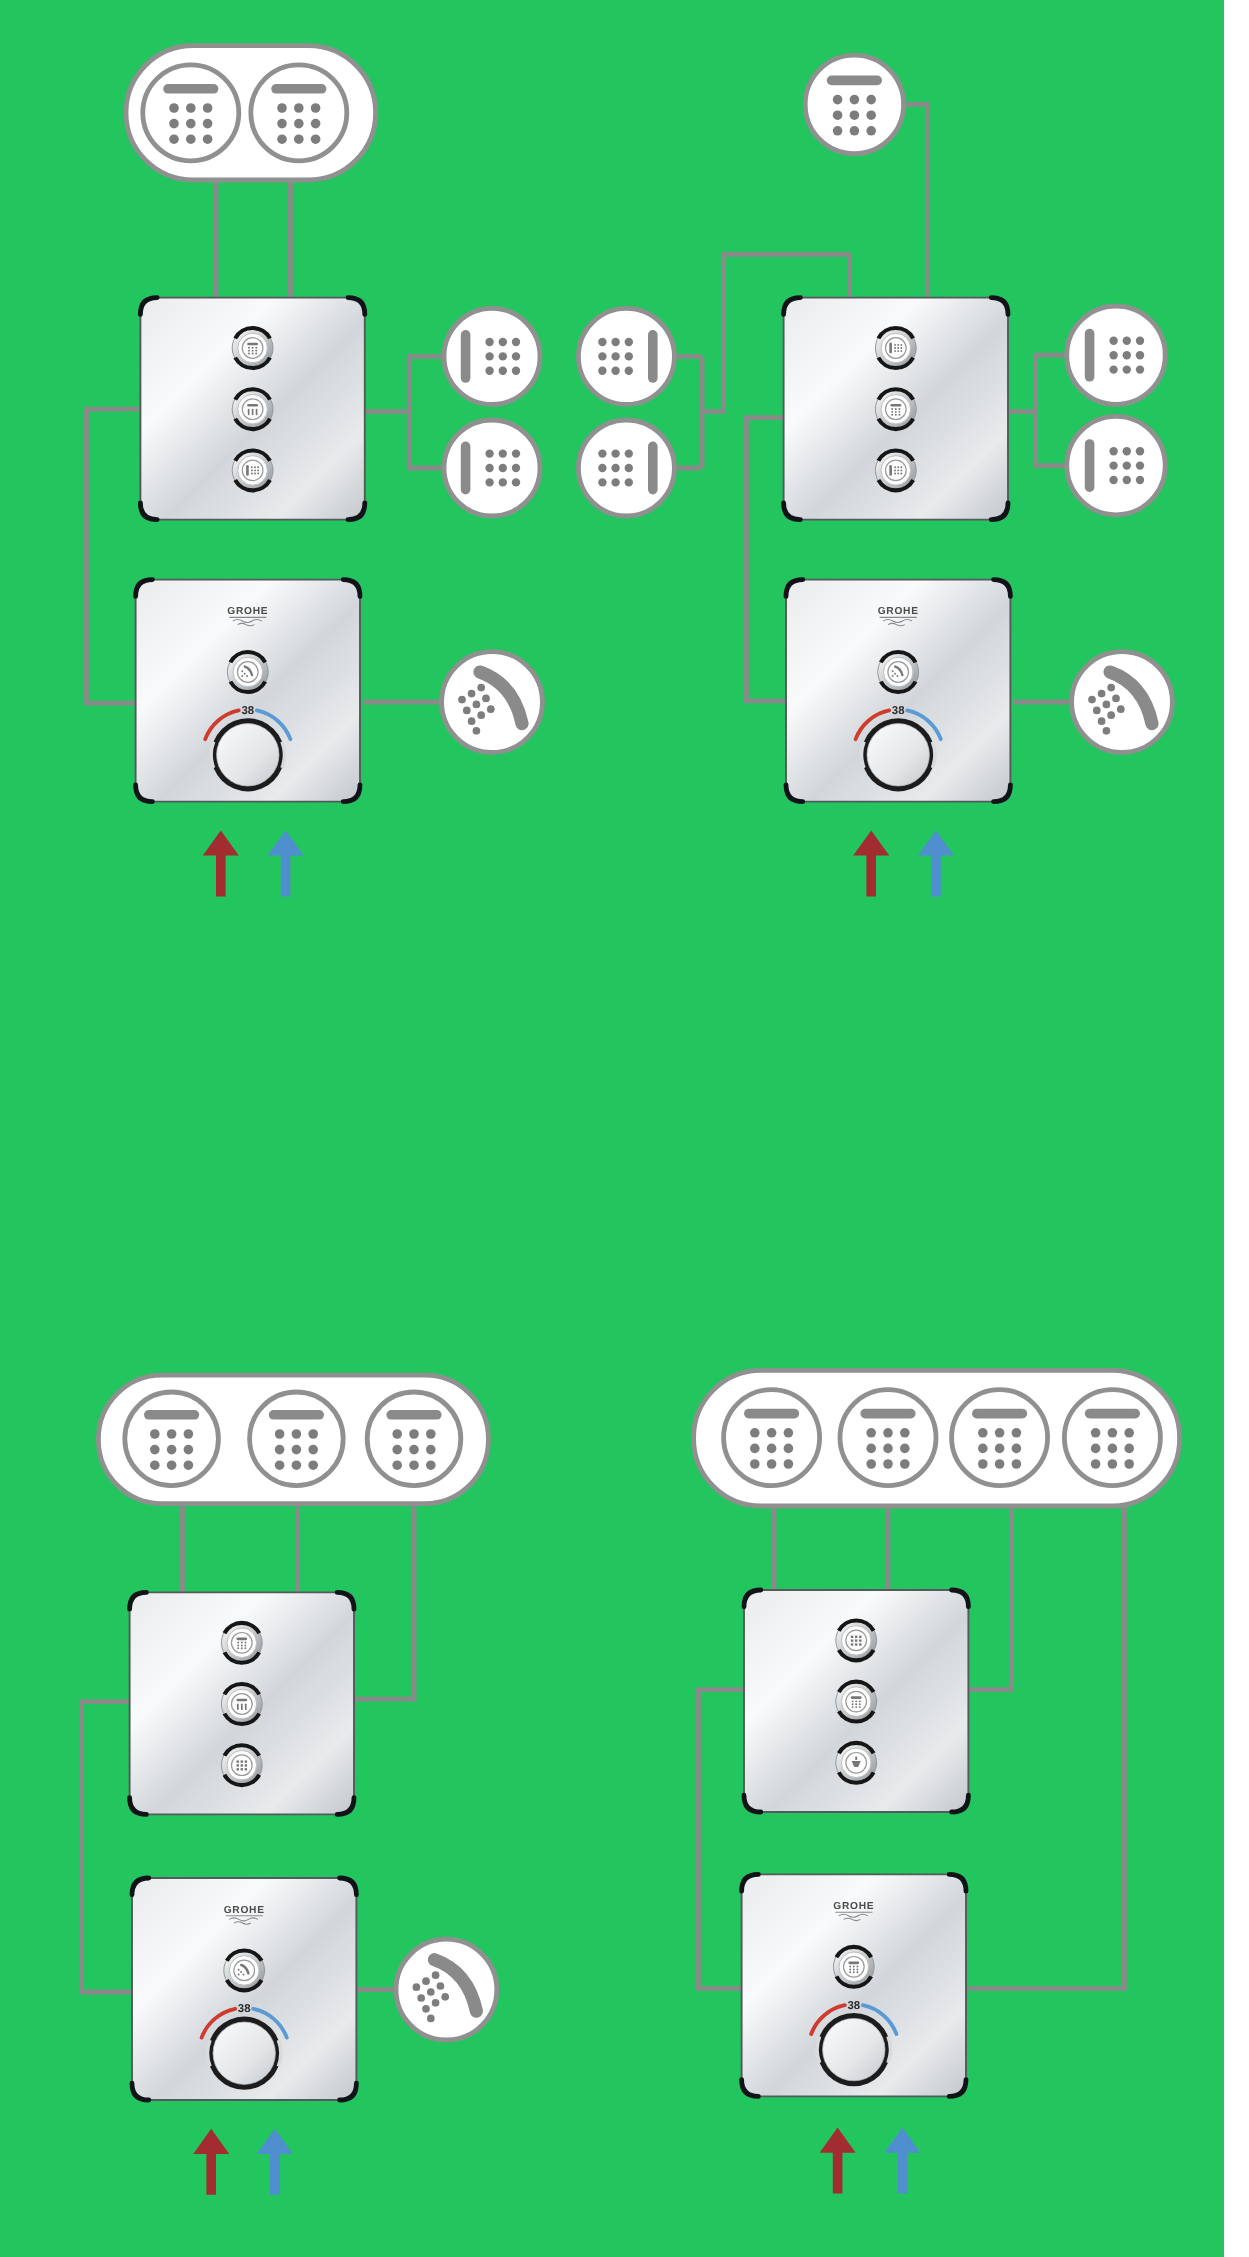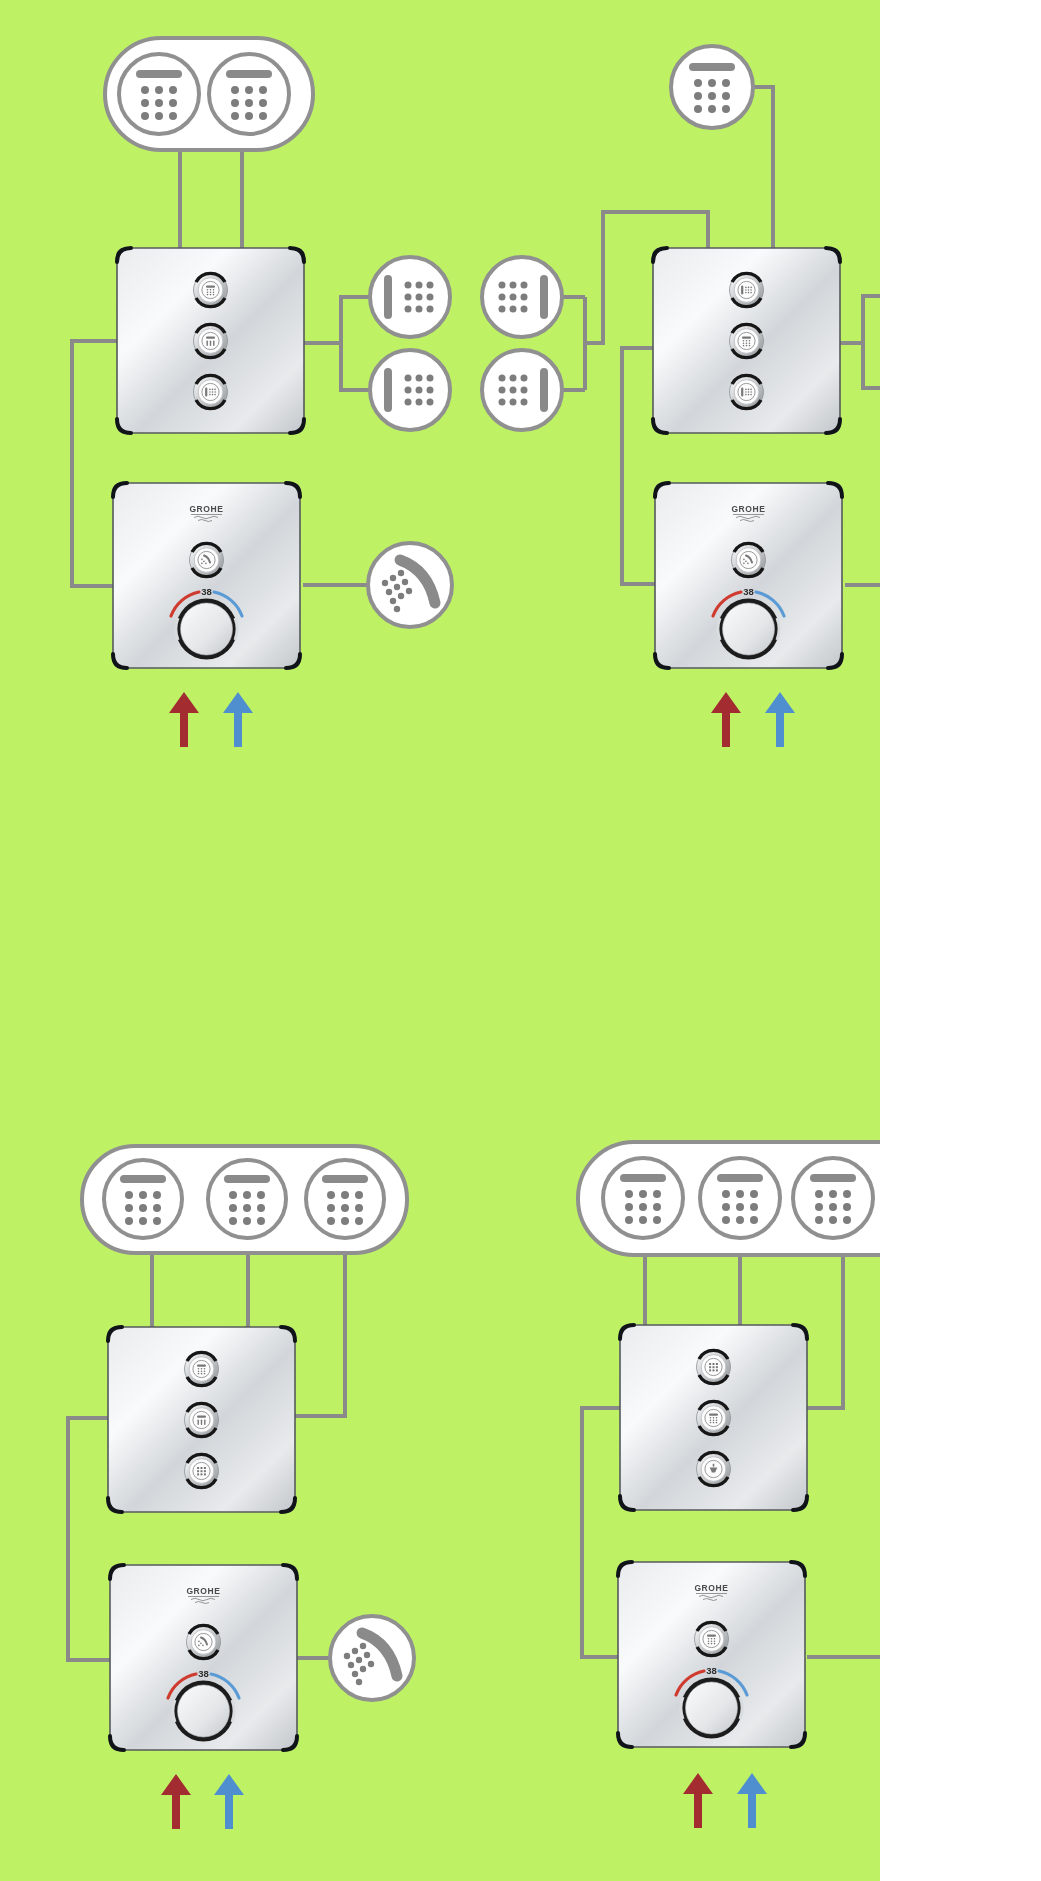--- a/index.html
+++ b/index.html
@@ -1,16 +1,16 @@
 <!DOCTYPE html>
 <html><head>
 <meta charset="utf-8">
 <style>
   html,body{margin:0;padding:0;background:#ffffff;}
-  .canvas{position:relative;width:880px;height:1881px;background:#bef264;overflow:hidden;}
+  .canvas{position:relative;width:1020px;height:1881px;background:#22c55e;overflow:hidden;}
   svg{display:block;}
   .logo-text{font-family:"Liberation Sans",sans-serif;font-size:8.5px;font-weight:bold;letter-spacing:.6px;fill:#4b4b4b;text-anchor:middle;}
   .temp-text{font-family:"Liberation Sans",sans-serif;font-size:9.5px;font-weight:bold;fill:#2c2c2c;text-anchor:middle;}
 </style>
 </head>
 <body>
 
 <div class="canvas">
 <svg width="1041" height="1881" viewBox="0 0 1041 1881">
   <defs>

